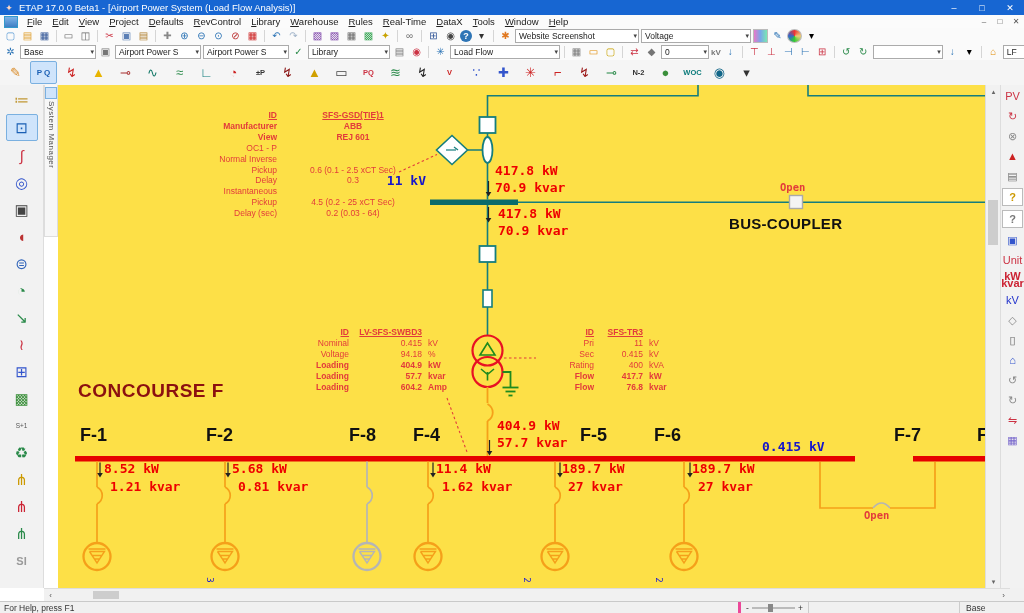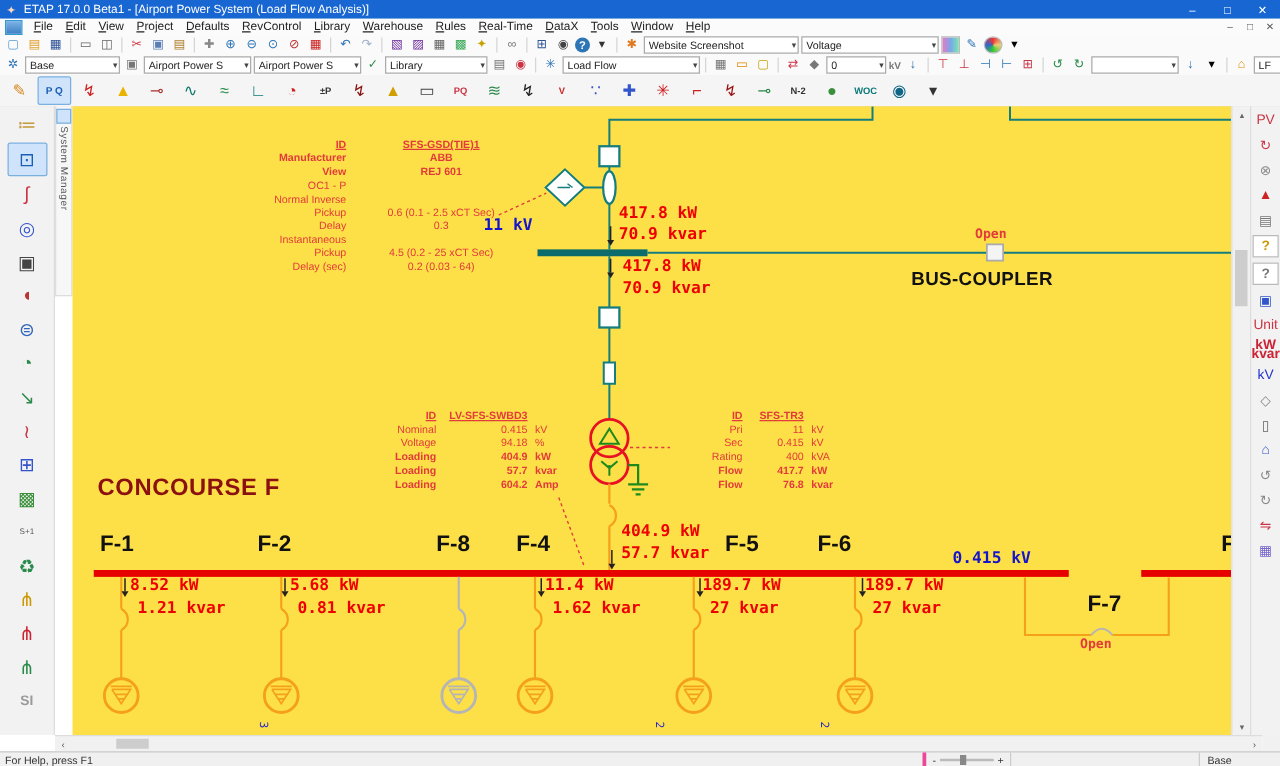--- a/index.html
+++ b/index.html
@@ -448,21 +448,21 @@
   <div class="dt mono flow" style="left:439px;top:350px;">57.7 kvar</div>
   <div class="dt concourse" style="left:20px;top:295px;">CONCOURSE F</div>
   <div class="dt mono kvlbl" style="left:704px;top:354px;">0.415 kV</div>
 
   <div class="dt feederlbl" style="left:22px;top:340px;">F-1</div>
   <div class="dt feederlbl" style="left:148px;top:340px;">F-2</div>
   <div class="dt feederlbl" style="left:291px;top:340px;">F-8</div>
   <div class="dt feederlbl" style="left:355px;top:340px;">F-4</div>
   <div class="dt feederlbl" style="left:522px;top:340px;">F-5</div>
   <div class="dt feederlbl" style="left:596px;top:340px;">F-6</div>
-  <div class="dt feederlbl" style="left:812px;top:340px;margin-top:48px;">F-7</div>
+  <div class="dt feederlbl" style="left:836px;top:340px;">F-7</div>
   <div class="dt feederlbl" style="left:919px;top:340px;">F</div>
 
   <div class="dt mono flow" style="left:46px;top:376px;">8.52 kW</div>
   <div class="dt mono flow" style="left:52px;top:394px;">1.21 kvar</div>
   <div class="dt mono flow" style="left:174px;top:376px;">5.68 kW</div>
   <div class="dt mono flow" style="left:180px;top:394px;">0.81 kvar</div>
   <div class="dt mono flow" style="left:378px;top:376px;">11.4 kW</div>
   <div class="dt mono flow" style="left:384px;top:394px;">1.62 kvar</div>
   <div class="dt mono flow" style="left:504px;top:376px;">189.7 kW</div>
   <div class="dt mono flow" style="left:510px;top:394px;">27 kvar</div>

